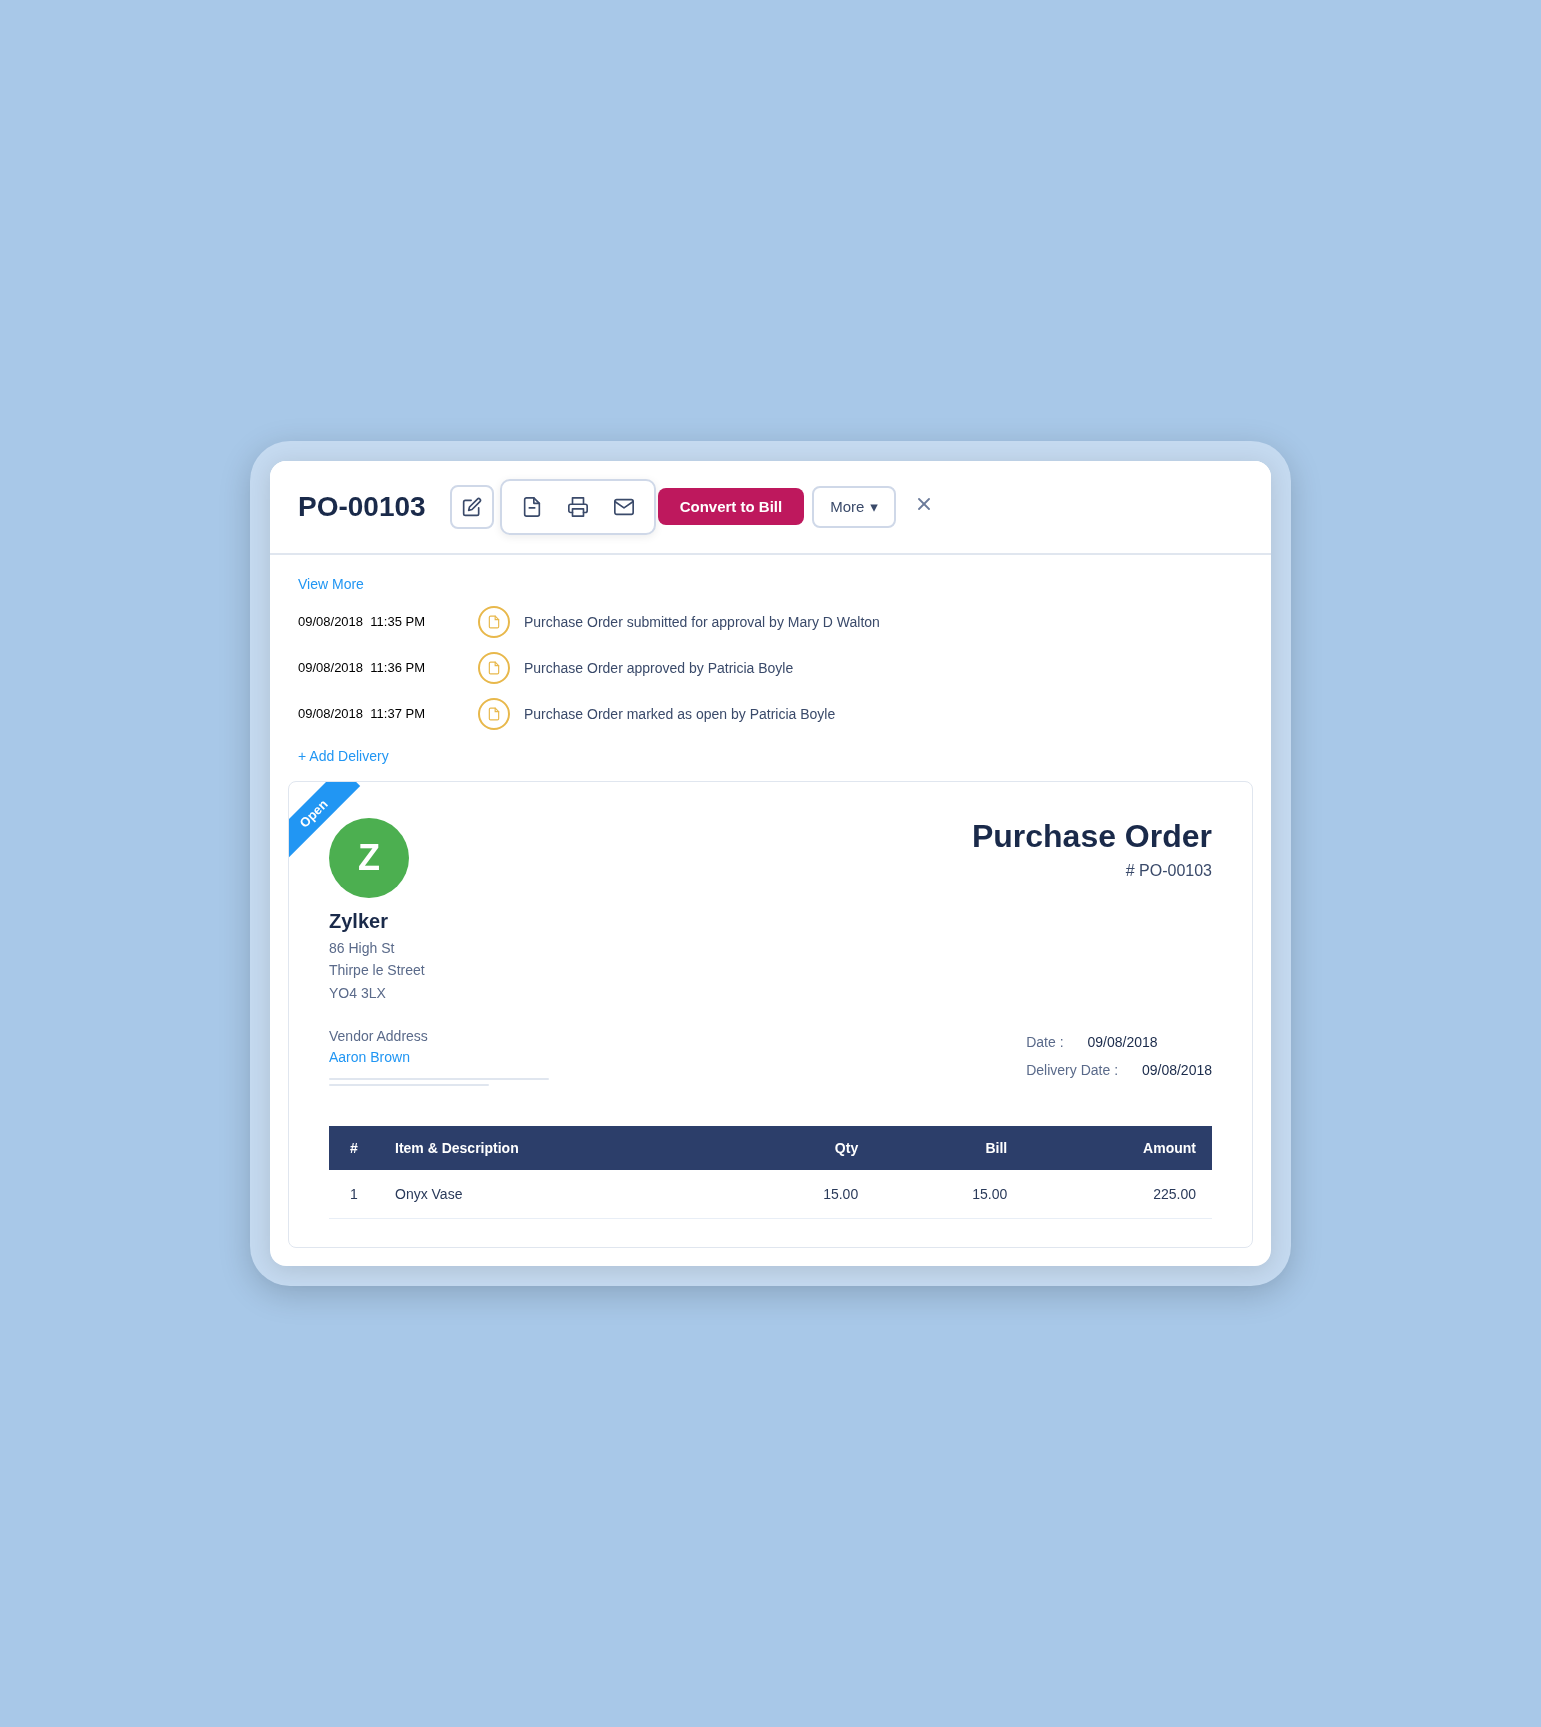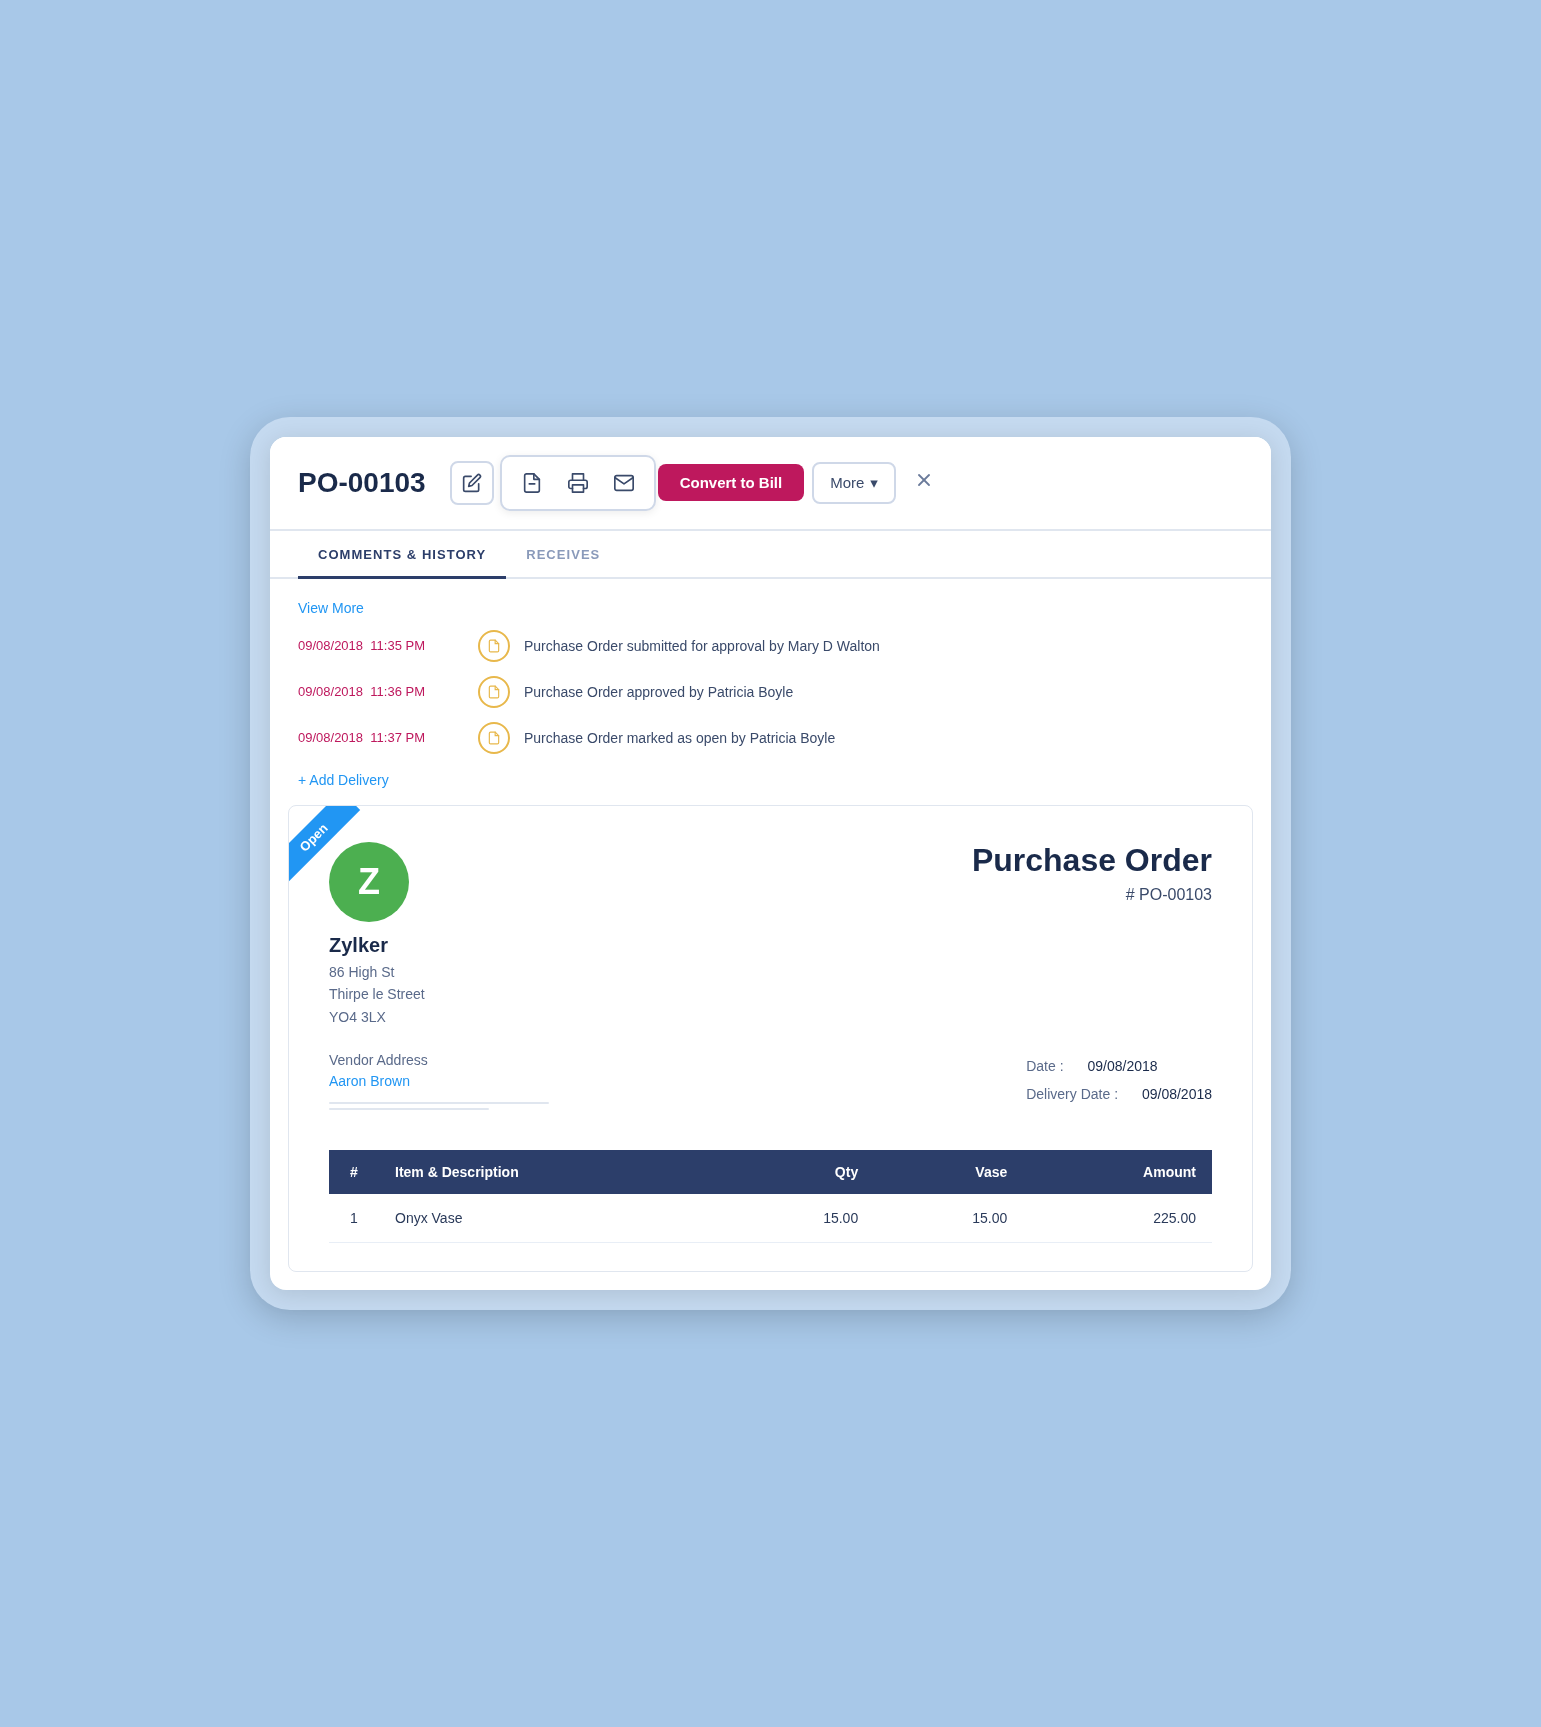--- a/index.html
+++ b/index.html
@@ -145,21 +145,21 @@
       margin-bottom: 14px;
       display: inline-block;
     }
     .history-row {
       display: flex;
       align-items: center;
       margin-bottom: 14px;
       gap: 0;
     }
     .history-time {
-      color: #be185d;
+      color: #000000;
       font-size: 13px;
       min-width: 180px;
     }
     .history-icon {
       width: 32px;
       height: 32px;
       border-radius: 50%;
       border: 2px solid #e8b84b;
       display: flex;
       align-items: center;
@@ -357,28 +357,20 @@
         <span>▾</span>
       </button>
       <button class="close-btn">
         <svg width="20" height="20" viewBox="0 0 24 24" fill="none" stroke="#6a7a9a" stroke-width="2.2" stroke-linecap="round">
             <line x1="18" y1="6" x2="6" y2="18"></line>
             <line x1="6" y1="6" x2="18" y2="18"></line>
           </svg>
       </button>
     </div>
 
-    <div class="tabs">
-      <div class="tab active">
-        <span>COMMENTS &amp; HISTORY</span>
-      </div>
-      <div class="tab">
-        <span>RECEIVES</span>
-      </div>
-    </div>
 
     <div class="comments-section">
       <a class="view-more-link">View More</a>
 
       
       <div class="history-row">
         <span class="history-time">
           <span>09/08/2018</span>&nbsp;&nbsp;<span>11:35 PM</span>
         </span>
         <div class="history-icon">
@@ -465,21 +457,21 @@
             </div>
           </div>
         </div>
 
         <table class="po-table">
           <thead>
             <tr>
               <th style="text-align:center; width:50px;">#</th>
               <th>Item &amp; Description</th>
               <th style="text-align:right;">Qty</th>
-              <th style="text-align:right;">Vase</th>
+              <th style="text-align:right;">Bill</th>
               <th style="text-align:right;">Amount</th>
             </tr>
           </thead>
           <tbody>
             <tr>
               <td style="text-align:center;">1</td>
               <td>Onyx Vase</td>
               <td style="text-align:right;">15.00</td>
               <td style="text-align:right;">15.00</td>
               <td style="text-align:right;">225.00</td>

